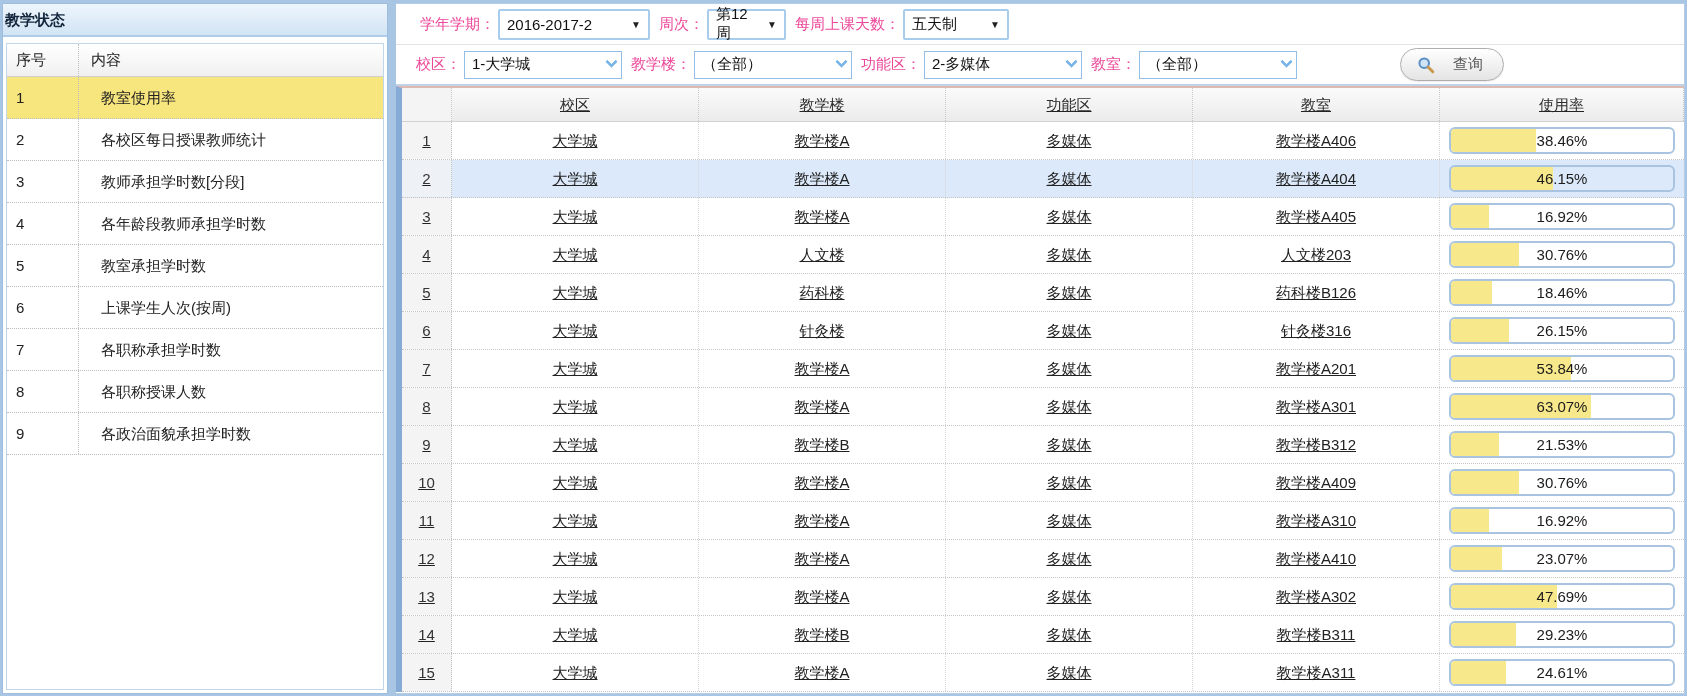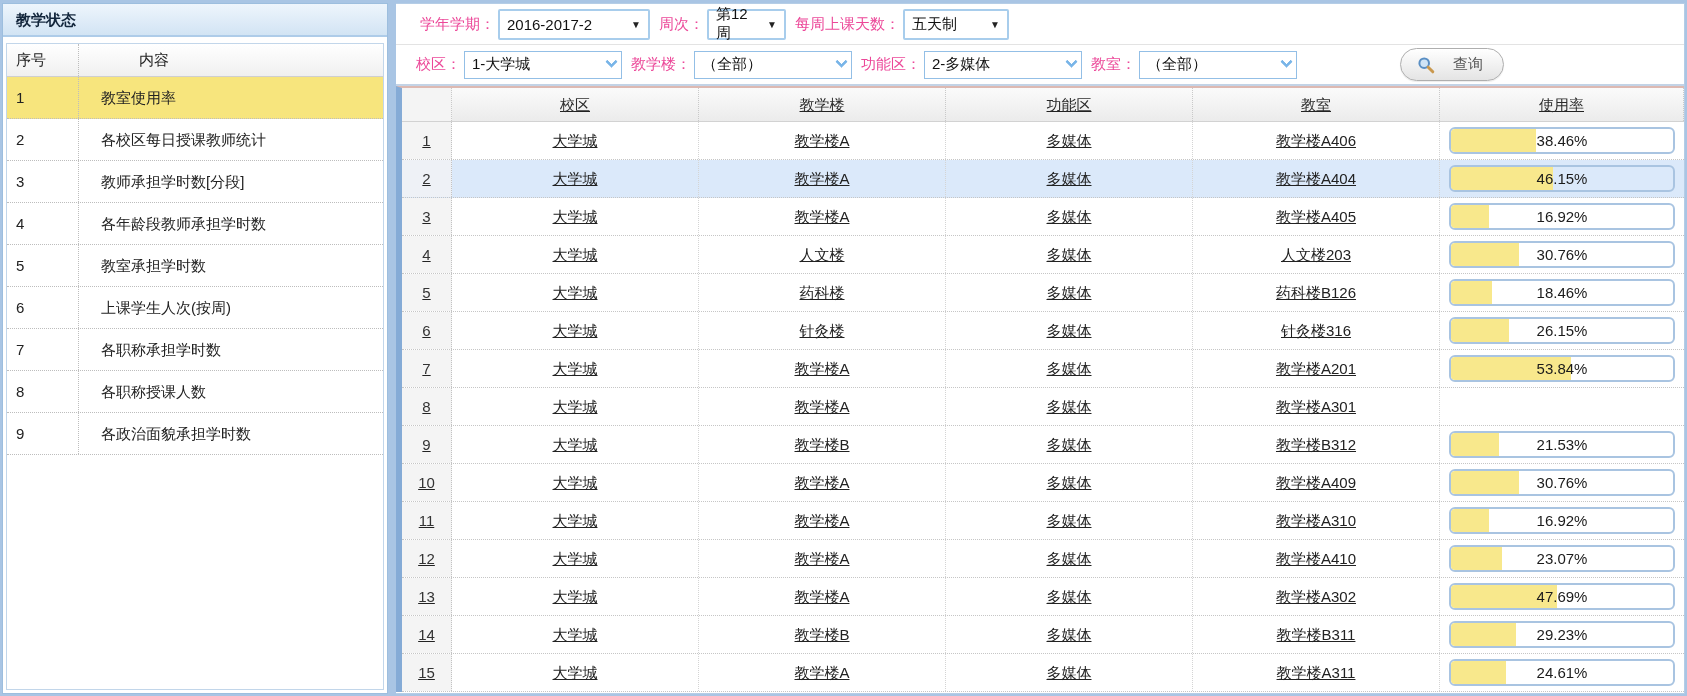--- a/index.html
+++ b/index.html
@@ -10,27 +10,27 @@
     position:relative;
     font-size:15px; color:#222;
   }
 
   
   .sidebar {
     position:absolute; left:2px; top:3px; width:386px; height:691px;
     background:#fff; border:1px solid #9dbede;
   }
   .sidebar-title {
-    height:33px; line-height:32px; padding-left:13px;
+    height:33px; line-height:32px; padding-left:2px;
     font-weight:bold; font-size:15px; color:#13263c;
     background:linear-gradient(#eef5fc,#d2e4f4);
     border-bottom:2px solid #aecce9;
   }
   .sb-listwrap { position:absolute; left:3px; right:3px; top:39px; bottom:3px; border:1px solid #c2d6ea; overflow:hidden; }
-  .sb-header { display:flex; height:33px; background:linear-gradient(#ffffff,#f0f0f0); border-bottom:1px solid #cfcfcf;gap:48px; }
+  .sb-header { display:flex; height:33px; background:linear-gradient(#ffffff,#f0f0f0); border-bottom:1px solid #cfcfcf; }
   .sb-header .sb-no  { width:72px; border-right:1px dotted #bdbdbd; line-height:32px; padding-left:9px; }
   .sb-header .sb-ct  { flex:1; line-height:32px; padding-left:12px; }
   .sb-item { display:flex; height:42px; border-bottom:1px dotted #bdbdbd; background:#fff; cursor:pointer; }
   .sb-item .sb-no { width:72px; border-right:1px dotted #bdbdbd; line-height:41px; padding-left:9px; }
   .sb-item .sb-ct { flex:1; line-height:41px; padding-left:22px; }
   .sb-item.selected { background:#f7e57d; }
 
   
   .main {
     position:absolute; left:396px; top:3px; width:1289px; height:691px;
@@ -305,20 +305,26 @@
         <span class="pct">53.84%</span>
       </div>
     </div>
   </div>
         <div class="trow">
     <div class="cell c-num">8</div>
     <div class="cell c-data">大学城</div>
     <div class="cell c-data">教学楼A</div>
     <div class="cell c-data">多媒体</div>
     <div class="cell c-data">教学楼A301</div>
+    <div class="cell c-bar">
+      <div class="bar">
+        <div class="fill" style="width: 63.07%;"></div>
+        <span class="pct">63.07%</span>
+      </div>
+    </div>
   </div>
         <div class="trow">
     <div class="cell c-num">9</div>
     <div class="cell c-data">大学城</div>
     <div class="cell c-data">教学楼B</div>
     <div class="cell c-data">多媒体</div>
     <div class="cell c-data">教学楼B312</div>
     <div class="cell c-bar">
       <div class="bar">
         <div class="fill" style="width: 21.53%;"></div>

